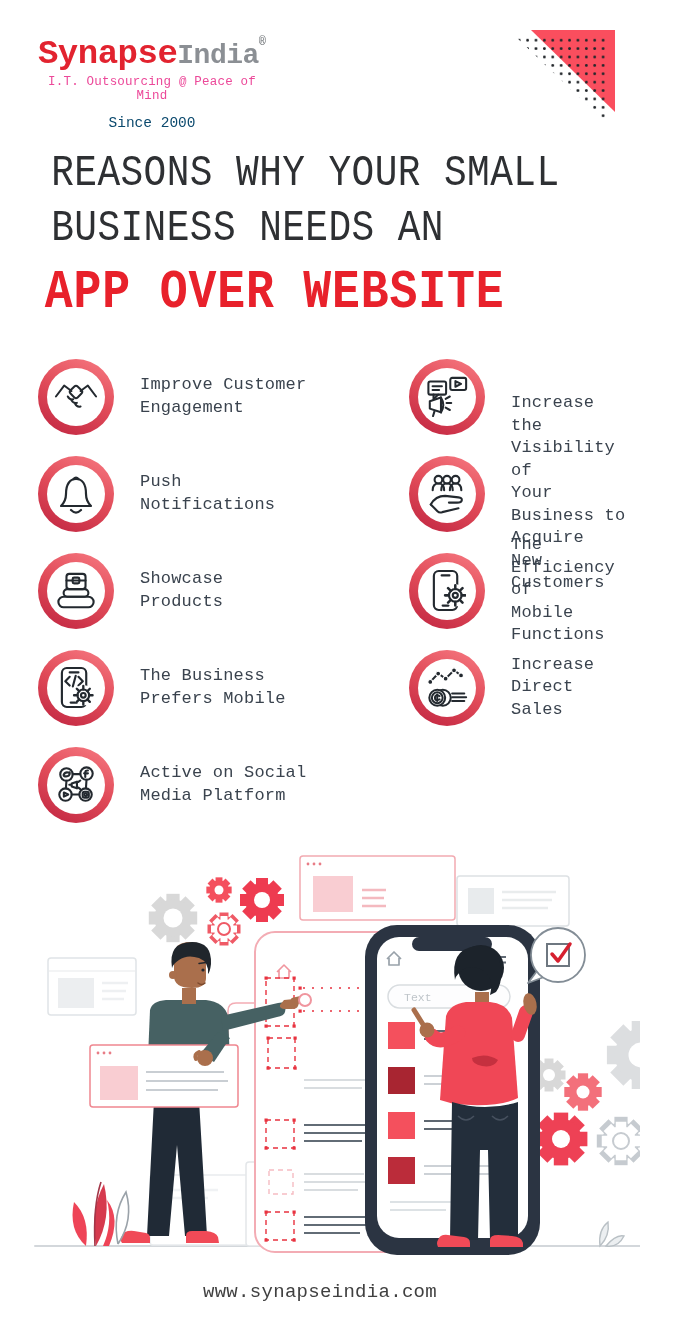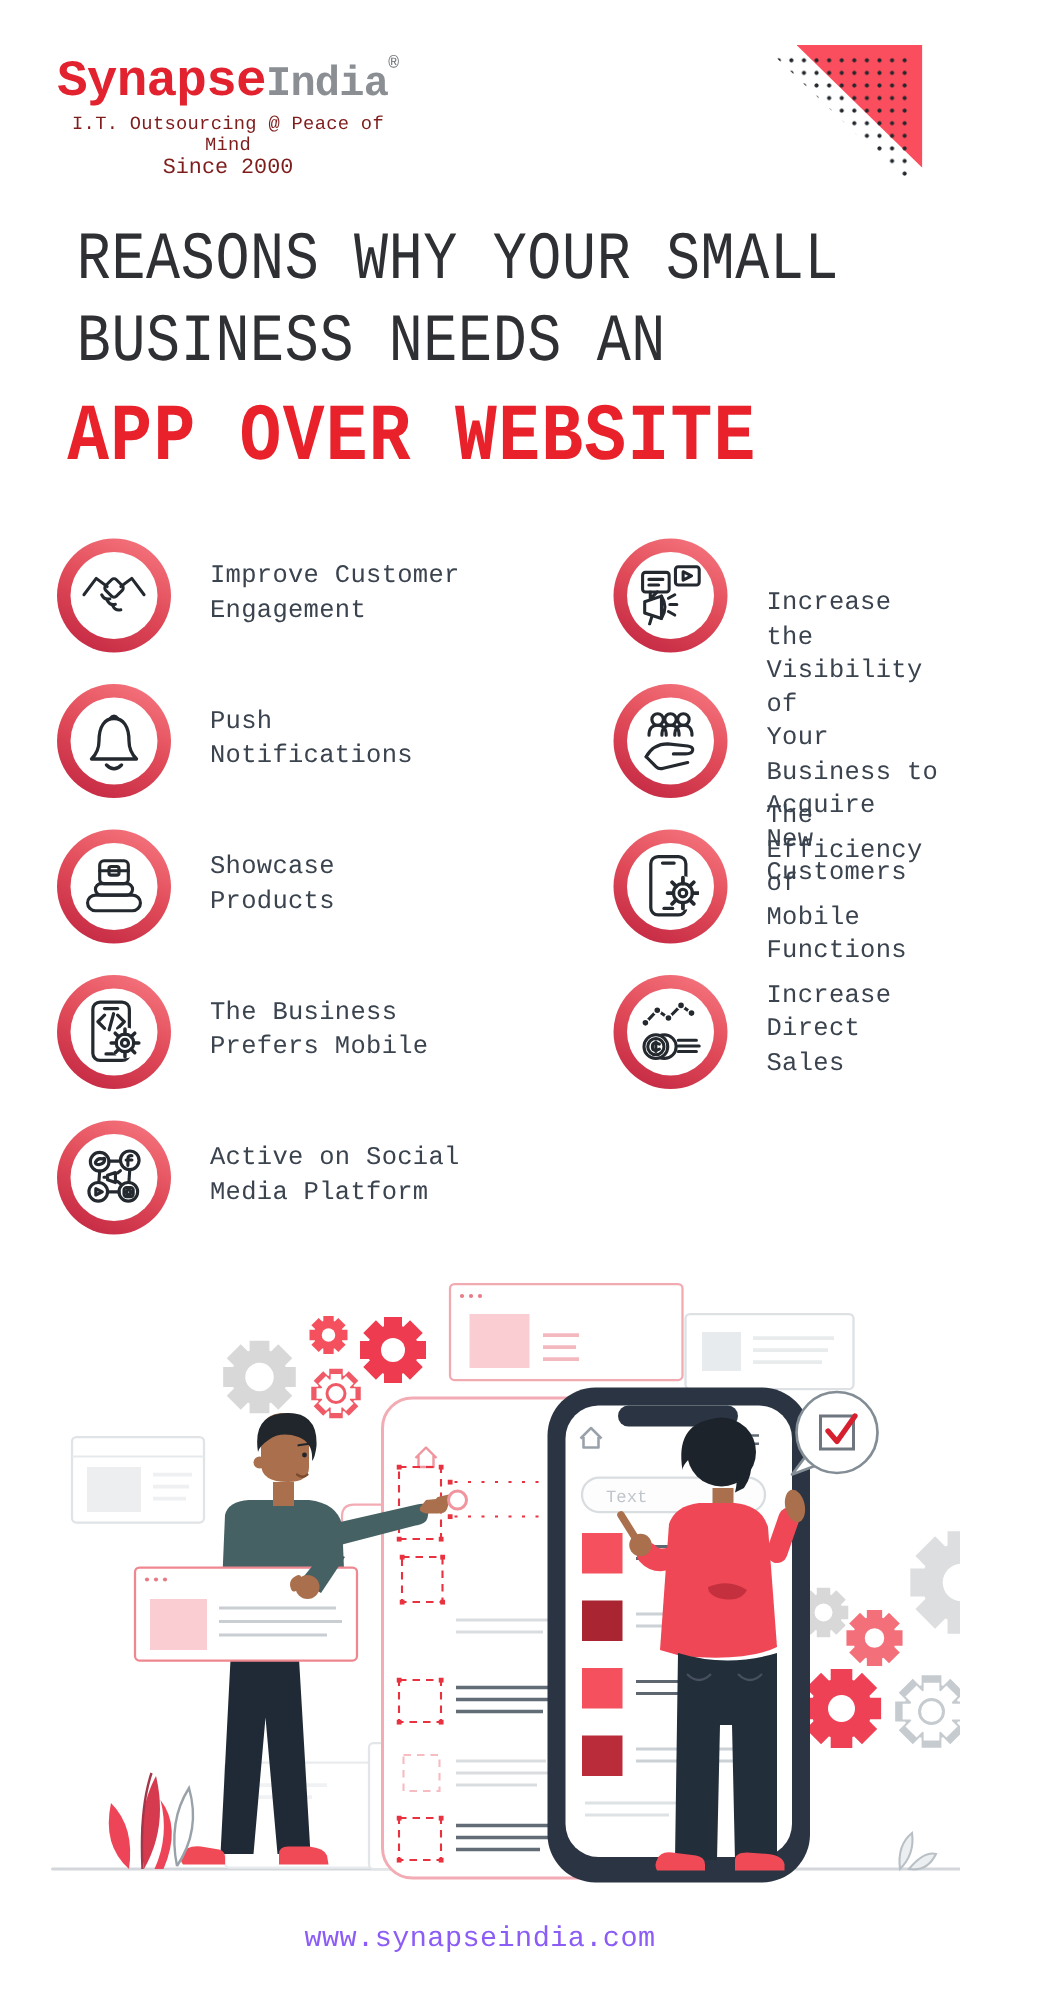--- a/index.html
+++ b/index.html
@@ -4,22 +4,22 @@
 <style>
   html,body{margin:0;padding:0;background:#ffffff;}
   .page{position:relative;width:640px;height:1336px;background:#fff;overflow:hidden;
         font-family:Liberation Mono, monospace;}
   
   .logo{position:absolute;top:36px;left:36px;width:232px;text-align:center;}
   .logo-word{line-height:1;white-space:nowrap;}
   .brand-a{font-size:34px;font-weight:bold;color:var(--brand-red,#e2232f);letter-spacing:-0.5px;}
   .brand-b{font-size:28px;font-weight:bold;color:#8b8f94;letter-spacing:-0.5px;}
   .brand-r{font-size:12px;color:#6d7175;vertical-align:18px;}
-  .tagline{margin-top:4px;font-size:12.5px;color:#7f1d1d;letter-spacing:0.2px;}
-  .since{font-size:14.5px;color:#7f1d1d;}
+  .tagline{margin-top:4px;font-size:12.5px;color:#ec4899;letter-spacing:0.2px;}
+  .since{margin-top:12px;font-size:14.5px;color:#0c4a6e;}
   .corner{position:absolute;top:0;right:0;width:125px;height:130px;}
   .tri{position:absolute;left:16px;top:30px;width:84px;height:82px;background:#fa4e5e;
        clip-path:polygon(0 0,100% 0,100% 100%);}
   .dots{position:absolute;left:0;top:36px;width:92px;height:88px;
         background-image:radial-gradient(circle,#23272b 1.1px,transparent 1.6px);
         background-size:8.4px 8.4px;clip-path:polygon(0 0,100% 0,100% 100%);}
   
   .title{position:absolute;top:146px;left:0;width:100%;}
   .t-dark{font-size:45px;line-height:55px;color:var(--title-dark,#2e3033);font-weight:400;
           transform:scaleX(0.84);transform-origin:center;letter-spacing:0.5px;white-space:nowrap;}
@@ -33,21 +33,21 @@
         background:linear-gradient(205deg,var(--ring-light,#f4737c) 8%,#e04a58 50%,var(--ring-dark,#c22742) 96%);
         display:flex;align-items:center;justify-content:center;}
   .ring-inner{width:58px;height:58px;border-radius:50%;background:#fff;
               display:flex;align-items:center;justify-content:center;}
   .f-label{font-size:17px;line-height:22.5px;color:var(--feature-text,#3a434e);
            white-space:pre-line;letter-spacing:0.2px;}
   .fic{stroke:#23292f;fill:none;stroke-width:2.2;stroke-linecap:round;stroke-linejoin:round;}
   
   .illus{position:absolute;top:840px;left:0;}
   .footer{position:absolute;top:1281px;left:0;width:100%;text-align:center;
-          font-size:19px;color:#8b5cf6;letter-spacing:0.3px;}
+          font-size:19px;color:#404040;letter-spacing:0.3px;}
 </style>
 </head>
 <body>
 
 <div class="page">
 
   <div class="logo">
     <div class="logo-word"><span class="brand-a">Synapse</span><span class="brand-b">India</span><span class="brand-r">®</span></div>
     <div class="tagline">I.T. Outsourcing @ Peace of Mind</div>
     <div class="since">Since 2000</div>

